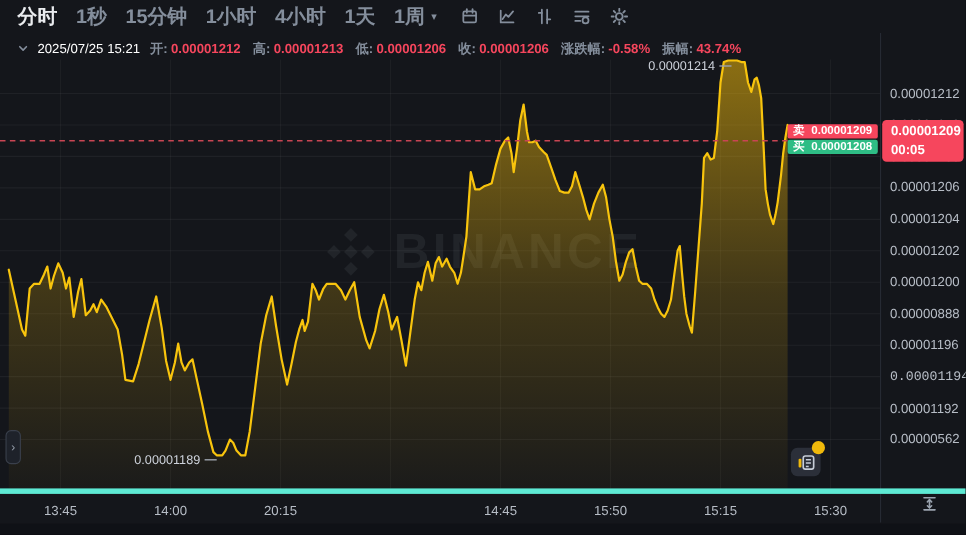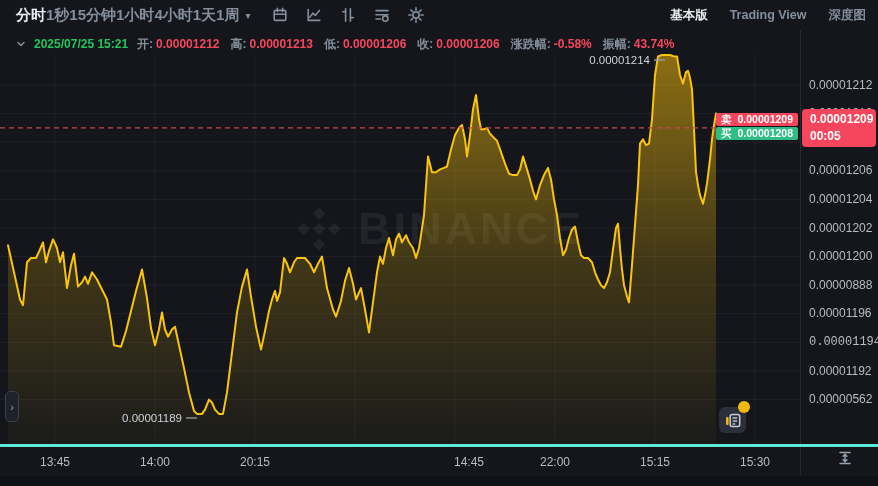--- a/index.html
+++ b/index.html
@@ -5,32 +5,32 @@
   html,body{margin:0;padding:0;background:#0c0d11;}
   *{box-sizing:border-box;}
   .app{
     position:relative;width:878px;height:486px;overflow:hidden;
     background:#14161b;
     font-family:"Liberation Sans","DejaVu Sans",sans-serif;
     -webkit-font-smoothing:antialiased;
   }
   
   .toolbar{position:absolute;top:0;left:0;width:878px;height:30px;display:flex;align-items:center;padding:0 12px 0 16px;z-index:6;}
-  .intervals{display:flex;align-items:center;font-size:15px;font-weight:700;color:#848e9c;}
+  .intervals{display:flex;align-items:center;gap:17px;font-size:18px;font-weight:700;color:#848e9c;}
   .interval{cursor:pointer;white-space:nowrap;}
   .interval.active{color:#eaecef;}
   .caret{margin-left:6px;color:#848e9c;font-size:10px;cursor:pointer;}
   .tool-icons{display:flex;align-items:center;gap:18px;margin-left:22px;}
   .tool-icons svg{display:block;cursor:pointer;}
   .view-tabs{margin-left:auto;display:flex;align-items:center;gap:22px;font-size:12.5px;font-weight:700;color:#848e9c;}
   .view-tab{cursor:pointer;white-space:nowrap;}
   .view-tab.active{color:#eaecef;}
   
   .ohlc{position:absolute;top:36px;left:16px;height:16px;display:flex;align-items:center;gap:9px;font-size:12px;z-index:6;white-space:nowrap;}
-  .ohlc .date{color:#22c55e;font-weight:700;}
+  .ohlc .date{color:#ffffff;font-weight:400;}
   .ohlc .lbl{color:#848e9c;font-weight:700;}
   .ohlc .val{color:#f6465d;font-weight:700;margin-left:3px;}
   .ohlc-item{display:flex;align-items:center;}
   
   .watermark{position:absolute;left:294px;top:203px;display:flex;align-items:center;gap:14px;z-index:1;pointer-events:none;}
   .watermark .wm-text{font-size:45px;font-weight:700;letter-spacing:3px;color:rgba(178,187,202,0.085);}
   
   #chartsvg{position:absolute;left:0;top:0;z-index:2;}
   
   .price-axis{position:absolute;left:800px;top:0;width:78px;height:486px;z-index:4;cursor:ns-resize;}
@@ -39,21 +39,21 @@
     position:absolute;left:802px;top:109px;width:74px;height:38px;z-index:5;
     background:#f6465d;border-radius:4px;color:#fff;
     font-size:12px;font-weight:700;line-height:17px;padding:2px 0 0 8px;
   }
   
   .askbid{position:absolute;left:716px;top:113px;width:82px;z-index:5;font-size:10.5px;font-weight:700;color:#fff;}
   .ab-row{height:13px;line-height:13px;border-radius:2px;display:flex;justify-content:space-between;padding:0 5px;margin-bottom:1px;}
   .ab-sell{background:#f6465d;}
   .ab-buy{background:#2ebd85;}
   
-  .time-axis{position:absolute;left:0;top:444px;width:878px;height:31px;z-index:4;border-top:3px solid #5eead4;cursor:ew-resize;}
+  .time-axis{position:absolute;left:0;top:444px;width:878px;height:31px;z-index:4;border-top:5px solid #5eead4;cursor:ew-resize;}
   .ttick{position:absolute;top:8px;width:52px;margin-left:-26px;text-align:center;font-size:12px;color:#b7bdc6;}
   .axis-vsep{position:absolute;left:800px;top:30px;width:1px;height:445px;background:#262a33;z-index:4;}
   .bottom-strip{position:absolute;left:0;top:476px;width:878px;height:10px;background:#0f1116;z-index:5;}
   .fit-icon{position:absolute;left:836px;top:449px;z-index:5;cursor:pointer;}
   
   .expand-btn{
     position:absolute;left:5px;top:391px;width:14px;height:31px;z-index:5;
     background:#1e222a;border:1px solid #3a404c;border-radius:5px;
     display:flex;align-items:center;justify-content:center;
     color:#9aa3af;font-size:11px;cursor:pointer;
@@ -119,25 +119,20 @@
             <line x1="8" y1="13.1" x2="8" y2="15.1"></line>
           <line x1="0.9" y1="8" x2="2.9" y2="8"></line>
             <line x1="13.1" y1="8" x2="15.1" y2="8"></line>
           <line x1="3" y1="3" x2="4.4" y2="4.4"></line>
             <line x1="11.6" y1="11.6" x2="13" y2="13"></line>
           <line x1="3" y1="13" x2="4.4" y2="11.6"></line>
             <line x1="11.6" y1="4.4" x2="13" y2="3"></line>
         </g>
       </svg>
     </div>
-    <div class="view-tabs" id="viewTabs">
-        <div class="view-tab active">基本版</div>
-        <div class="view-tab">Trading View</div>
-        <div class="view-tab">深度图</div>
-      </div>
   </div>
 
   <div class="ohlc">
     <svg width="10" height="10" viewBox="0 0 10 10" style="margin-right:-1px;">
       <polyline points="2,3.5 5,6.5 8,3.5" stroke="#848e9c" stroke-width="1.5" fill="none" stroke-linecap="round" stroke-linejoin="round"></polyline>
     </svg>
     <span class="date">2025/07/25 15:21</span>
     <span id="ohlcItems" style="display:flex;gap:11px;">
         <div class="ohlc-item">
           <span class="lbl">开:</span>
@@ -245,22 +240,22 @@
   <div class="last-badge">
     <div>0.00001209</div>
     <div>00:05</div>
   </div>
 
   <div class="time-axis" id="timeAxis">
       <div class="ttick" style="left: 55px;">13:45</div>
       <div class="ttick" style="left: 155px;">14:00</div>
       <div class="ttick" style="left: 255px;">20:15</div>
       <div class="ttick" style="left: 355px; margin-top: 45px;">14:30</div>
-      <div class="ttick" style="left: 469px;">14:45</div>
-      <div class="ttick" style="left: 555px;">22:00</div>
+      <div class="ttick" style="left: 455px;">14:45</div>
+      <div class="ttick" style="left: 555px;">15:50</div>
       <div class="ttick" style="left: 655px;">15:15</div>
       <div class="ttick" style="left: 755px;">15:30</div>
     </div>
   <svg class="fit-icon" width="18" height="18" viewBox="0 0 18 18">
     <g stroke="#9aa3af" stroke-width="1.5" fill="none" stroke-linecap="round">
       <line x1="4" y1="3.5" x2="14" y2="3.5"></line>
       <line x1="4" y1="14.5" x2="14" y2="14.5"></line>
       <line x1="9" y1="5.6" x2="9" y2="12.4"></line>
       <path d="M7.1 7.2L9 5.3l1.9 1.9"></path>
       <path d="M7.1 10.8L9 12.7l1.9-1.9"></path>

